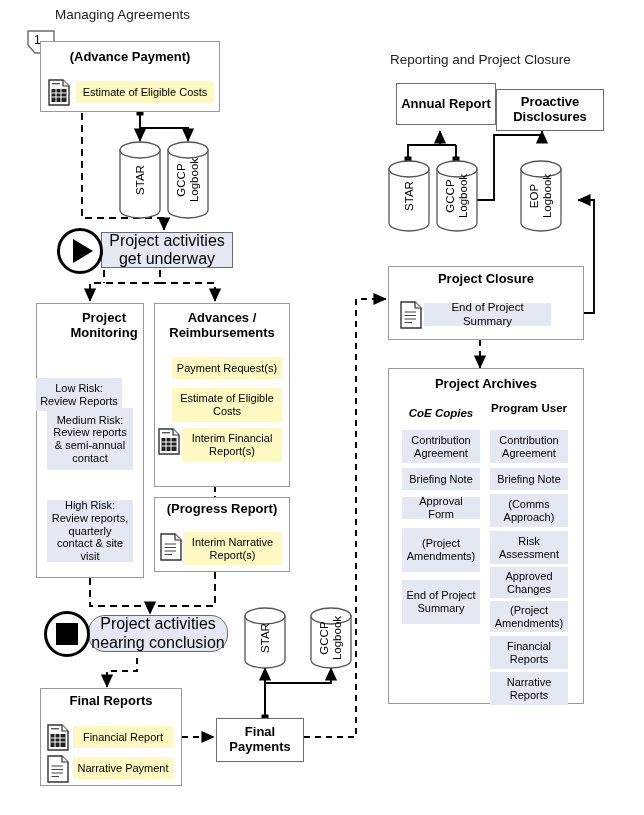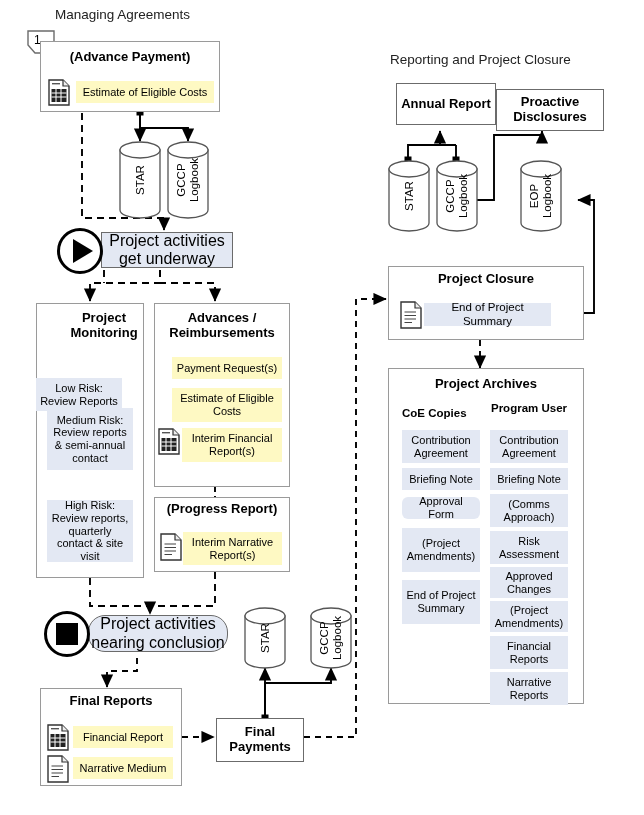--- a/index.html
+++ b/index.html
@@ -187,21 +187,21 @@
     </g>
   </svg>
   <div class="abs chip chip-green" style="left:73px;top:726px;width:100px;height:22px;">Financial Report</div>
   <svg class="icon" style="left:47px;top:755px;width:22px;height:28px;" viewBox="0 0 22 28">
     <path d="M1,1 H15 L21,7 V27 H1 Z" fill="#fff" stroke="#333" stroke-width="1.4"></path>
     <path d="M15,1 V7 H21" fill="#eee" stroke="#333" stroke-width="1.2"></path>
     <g stroke="#444" stroke-width="1.2">
       <path d="M4.5,11 H16 M4.5,14.5 H16 M4.5,18 H16 M4.5,21.5 H12"></path>
     </g>
   </svg>
-  <div class="abs chip chip-green" style="left:73px;top:757px;width:100px;height:22px;">Narrative Medium</div>
+  <div class="abs chip chip-green" style="left:73px;top:757px;width:100px;height:22px;">Narrative Payment</div>
 
   <svg class="abs" style="left:244px;top:607px;width:42px;height:62px;" viewBox="0 0 42 62">
     <path d="M1,9 V53 A20,8 0 0 0 41,53 V9 Z" fill="#fff" stroke="#555" stroke-width="1.3"></path>
     <ellipse cx="21" cy="9" rx="20" ry="8" fill="#fff" stroke="#555" stroke-width="1.3"></ellipse>
   </svg>
   <div class="abs" style="left:244px;top:607px;width:42px;height:62px;">
     <div class="cyl-label">STAR</div>
   </div>
   <svg class="abs" style="left:310px;top:607px;width:42px;height:62px;" viewBox="0 0 42 62">
     <path d="M1,9 V53 A20,8 0 0 0 41,53 V9 Z" fill="#fff" stroke="#555" stroke-width="1.3"></path>
@@ -252,26 +252,26 @@
     <path d="M15,1 V7 H21" fill="#eee" stroke="#333" stroke-width="1.2"></path>
     <g stroke="#444" stroke-width="1.2">
       <path d="M4.5,11 H16 M4.5,14.5 H16 M4.5,18 H16 M4.5,21.5 H12"></path>
     </g>
   </svg>
   <div class="abs chip chip-blue" style="left:424px;top:303px;width:127px;height:23px;font-size:11.5px;">End of Project Summary</div>
 
   <div class="abs frame" style="left:388px;top:368px;width:196px;height:336px;"></div>
   <div class="abs frame-title" style="left:388px;top:377px;width:196px;">Project Archives</div>
 
-  <div class="abs" style="left:402px;top:407px;width:78px;text-align:left;font-weight:bold;font-size:11.5px;line-height:1.12;">CoE Copies</div>
+  <div class="abs" style="left:402px;top:407px;width:78px;text-align:center;font-weight:bold;font-size:11.5px;line-height:1.12;font-style:italic;">CoE Copies</div>
   <div class="abs" style="left:490px;top:402px;width:78px;text-align:center;font-weight:bold;font-size:11.5px;line-height:1.12;">Program User</div>
 
   <div class="abs chip chip-blue" style="left:402px;top:430px;width:78px;height:33px;">Contribution Agreement</div>
   <div class="abs chip chip-blue" style="left:402px;top:468px;width:78px;height:22px;">Briefing Note</div>
-  <div class="abs chip chip-blue" style="left:402px;top:497px;width:78px;height:22px;border-radius:6px;">Approval Form</div>
+  <div class="abs chip chip-blue" style="left:402px;top:497px;width:78px;height:22px;">Approval Form</div>
   <div class="abs chip chip-blue" style="left:402px;top:528px;width:78px;height:44px;">(Project Amendments)</div>
   <div class="abs chip chip-blue" style="left:402px;top:580px;width:78px;height:44px;">End of Project Summary</div>
 
   <div class="abs chip chip-blue" style="left:490px;top:430px;width:78px;height:33px;">Contribution Agreement</div>
   <div class="abs chip chip-blue" style="left:490px;top:468px;width:78px;height:22px;">Briefing Note</div>
   <div class="abs chip chip-blue" style="left:490px;top:494px;width:78px;height:33px;">(Comms Approach)</div>
   <div class="abs chip chip-blue" style="left:490px;top:531px;width:78px;height:33px;">Risk Assessment</div>
   <div class="abs chip chip-blue" style="left:490px;top:567px;width:78px;height:31px;">Approved Changes</div>
   <div class="abs chip chip-blue" style="left:490px;top:601px;width:78px;height:31px;">(Project Amendments)</div>
   <div class="abs chip chip-blue" style="left:490px;top:636px;width:78px;height:33px;">Financial Reports</div>

